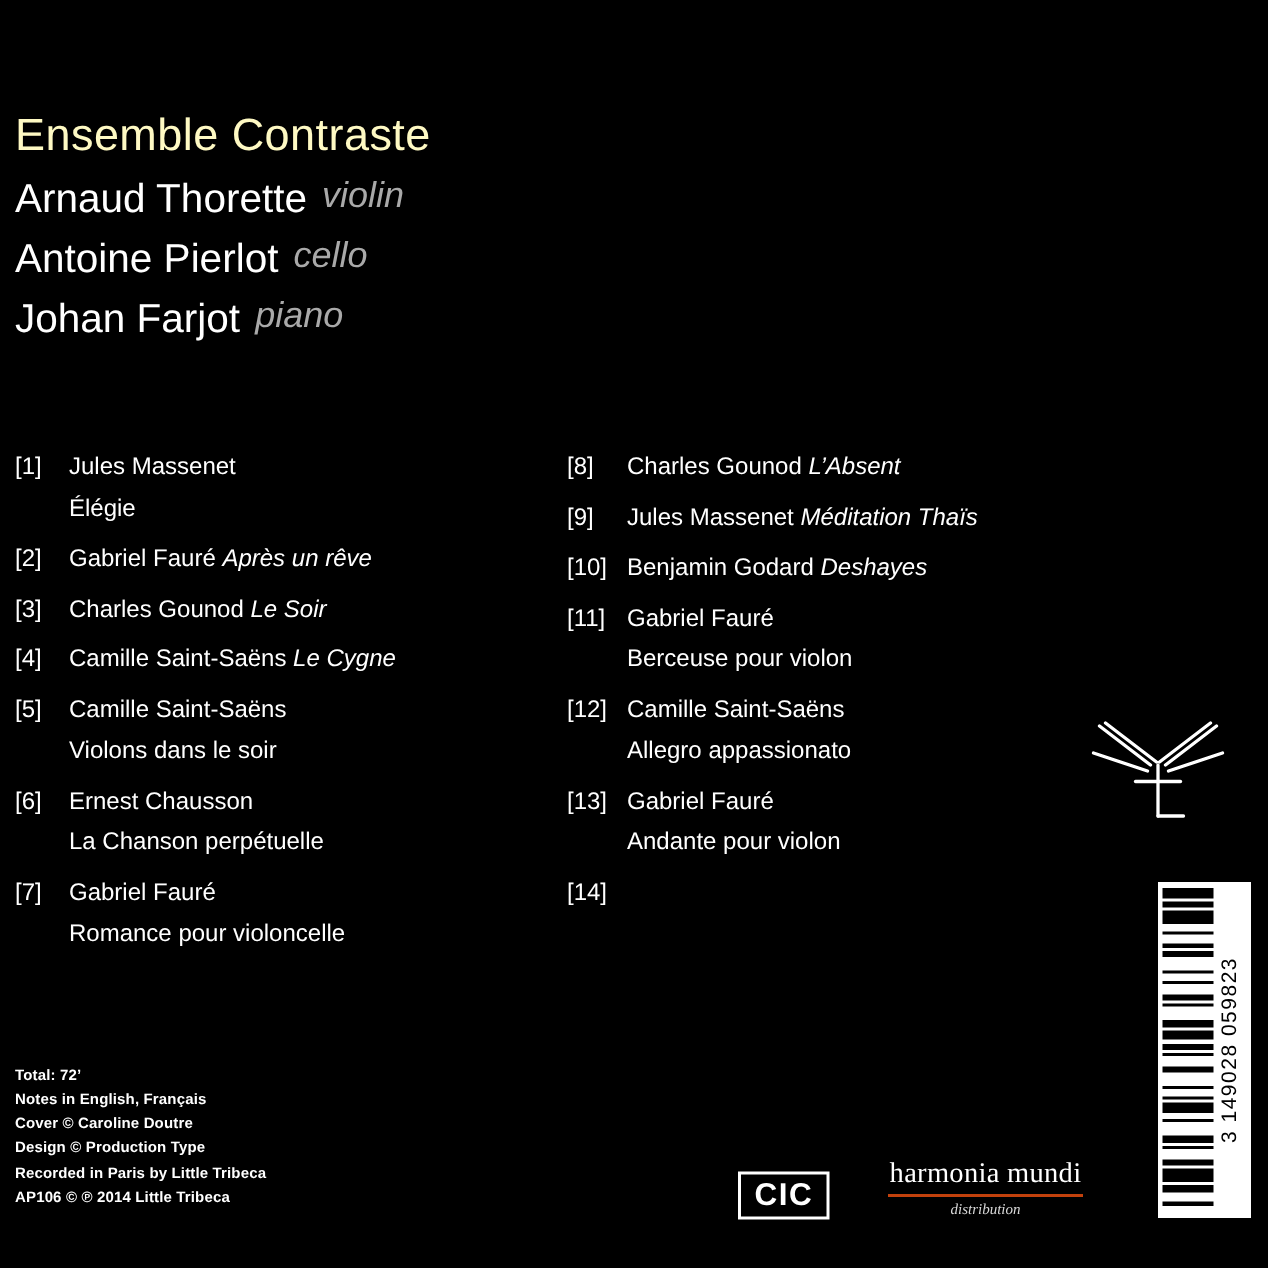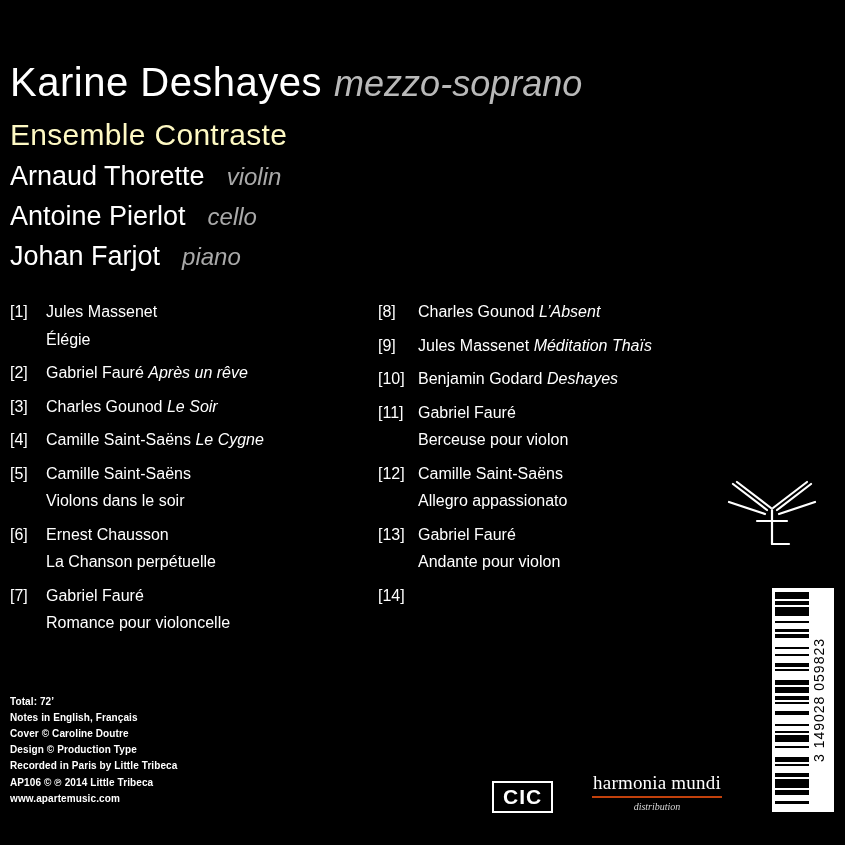--- a/index.html
+++ b/index.html
@@ -50,22 +50,22 @@
   }
   .ensemble {
     margin-top: 14px;
     font-size: 30px;
     font-weight: 400;
     color: #fef9c3;
     letter-spacing: 0.3px;
   }
   .performer {
     display: flex;
-    align-items: center;
-    gap: 22px;
+    align-items: flex-start;
+    gap: 10px;
     margin-top: 9px;
     white-space: nowrap;
   }
   .performer-name {
     font-size: 27px;
     font-weight: 400;
     color: #ffffff;
   }
   .performer-instrument {
     font-size: 24px;
@@ -208,24 +208,20 @@
     align-items: center;
     justify-content: center;
   }
 </style>
 </head>
 <body>
 
 <div class="page">
 
   <div class="header">
-    <div class="artist-line">
-      <span class="artist-name">Karine Deshayes</span>
-      <span class="artist-role">mezzo-soprano</span>
-    </div>
     <div class="ensemble">Ensemble Contraste</div>
 
     <div class="performer">
       <span class="performer-name">Arnaud Thorette</span>
       <span class="performer-instrument">violin</span>
     </div>
     <div class="performer">
       <span class="performer-name">Antoine Pierlot</span>
       <span class="performer-instrument">cello</span>
     </div>
@@ -339,21 +335,20 @@
 
   </div>
 
   <div class="credits">
     <div>Total: 72’</div>
     <div>Notes in English, Français</div>
     <div>Cover © Caroline Doutre</div>
     <div>Design © Production Type</div>
     <div>Recorded in Paris by Little Tribeca</div>
     <div>AP106 © ℗ 2014 Little Tribeca</div>
-    <div>www.apartemusic.com</div>
   </div>
 
   <div class="ap-logo">
     <svg viewBox="0 0 90 70" width="90" height="70" aria-hidden="true">
       <g stroke="#ffffff" stroke-width="2.2" fill="none" stroke-linecap="round">
         <line x1="6" y1="4" x2="40" y2="30"></line>
         <line x1="10" y1="2" x2="44" y2="28"></line>
         <line x1="84" y1="4" x2="50" y2="30"></line>
         <line x1="80" y1="2" x2="46" y2="28"></line>
         <line x1="2" y1="22" x2="38" y2="34"></line>

